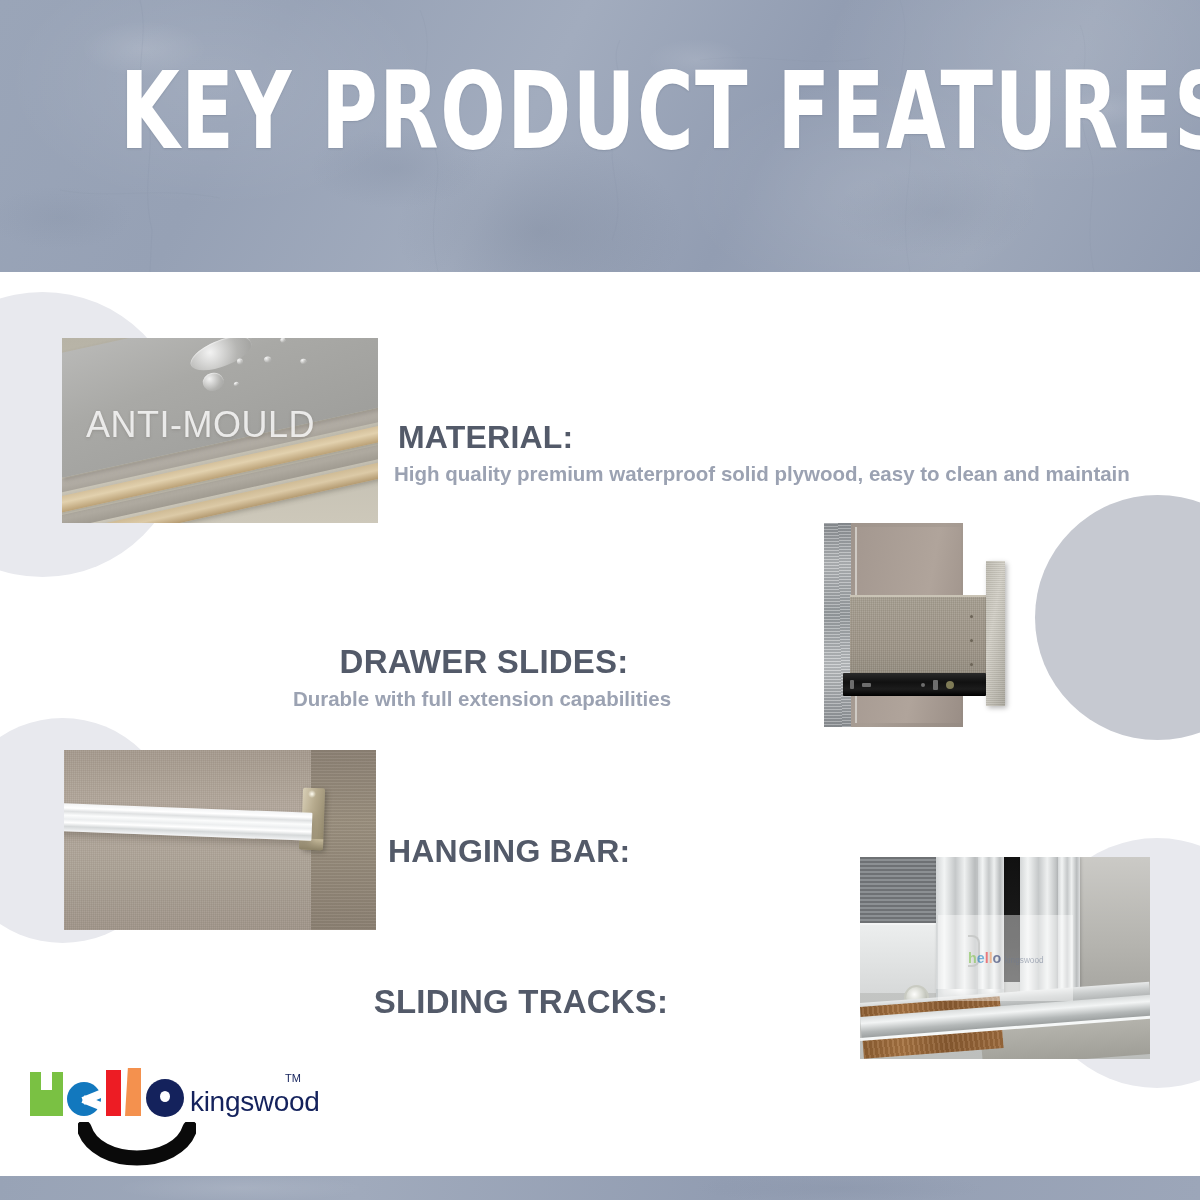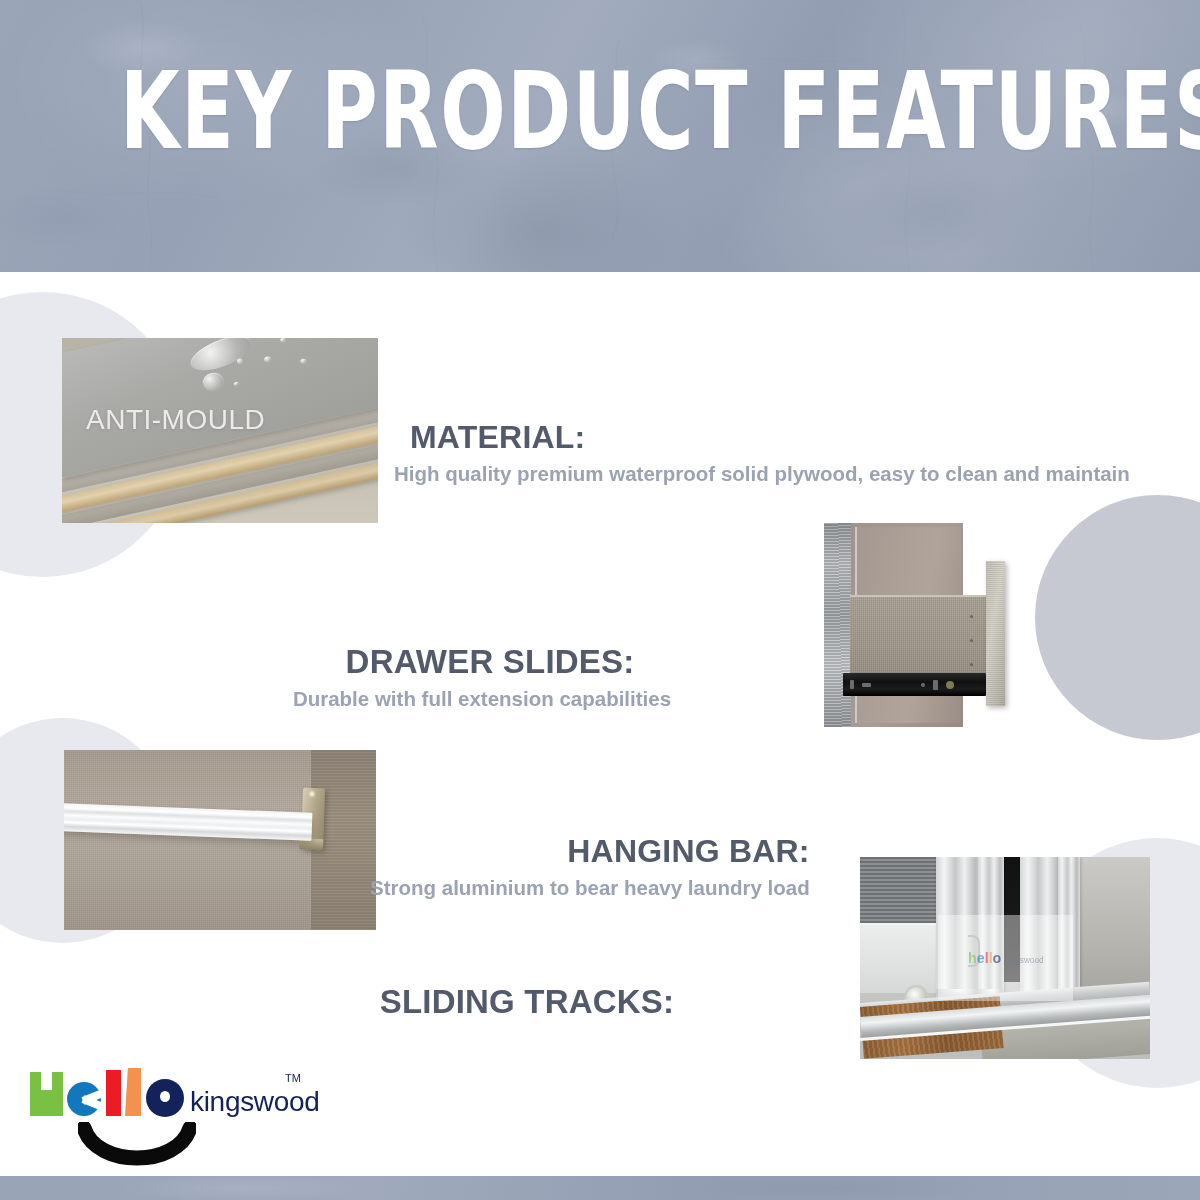--- a/index.html
+++ b/index.html
@@ -142,21 +142,21 @@
   .d-s4 { left: 223px; top: 48px; width: 7px; height: 6px; }
   .d-s5 { left: 188px; top: 66px; width: 5px; height: 4px; }
   .d-s6 { left: 243px; top: 33px; width: 5px; height: 5px; }
   .d-s7 { left: 258px; top: 58px; width: 6px; height: 5px; }
 
   .anti-mould-label {
     position: absolute;
     left: 86px;
     top: 404px;
     color: rgba(255,255,255,0.80);
-    font-size: 28px;
+    font-size: 36px;
     font-weight: 400;
     letter-spacing: 0.5px;
     white-space: nowrap;
     text-shadow: 0 1px 3px rgba(90,85,75,0.25);
   }
 
   
   .photo-drawer {
     left: 824px; top: 523px; width: 200px; height: 204px;
     background: #ffffff;
@@ -348,34 +348,34 @@
   .sl-wm-inner { display:flex; align-items:baseline; opacity:0.55; transform: scale(0.55); }
 
   
   .feature-text { position: absolute; }
   .feature-heading {
     color: #535a69;
     font-weight: 700;
     font-size: 32px;
     letter-spacing: 0.2px;
     line-height: 1.1;
-    margin: 0 0 6px 16px;
+    margin: 0 0 6px 4px;
     white-space: nowrap;
   }
   .feature-body {
     color: #9ba2b2;
     font-weight: 700;
     font-size: 20.5px;
     line-height: 1.30;
     margin: 0;
   }
 
   .ft-material      { left: 394px; top: 420px; text-align: left; }
   .ft-drawer        { left: 140px; top: 644px; width: 684px; text-align: center; }
-  .ft-hangbar       { left: 370px; top: 834px; text-align: right; }
+  .ft-hangbar       { left: 384px; top: 834px; text-align: left; }
   .ft-slidetracks   { left: 180px; top: 984px; width: 678px; text-align: center; }
 
   .ft-drawer .feature-heading { font-size: 33px; }
   .ft-slidetracks .feature-heading { font-size: 33px; }
 
   
   .logo-block { position: absolute; left: 30px; top: 1068px; width: 280px; height: 96px; }
   .logo-word { position: relative; height: 48px; }
   .lg-letter {
     position: absolute;
@@ -493,21 +493,20 @@
 <div class="photo photo-hangbar">
   <div class="hb-wall-l"></div>
   <div class="hb-wall-r"></div>
   <div class="hb-bracket"></div>
   <div class="hb-rod"></div>
   <div class="hb-glint"></div>
 </div>
 
 <div class="feature-text ft-hangbar">
   <p class="feature-heading">HANGING BAR:</p>
-  <p class="feature-body">Strong aluminium to bear heavy laundry load</p>
 </div>
 
 <div class="photo photo-slide">
   <div class="sl-bg"></div>
   <div class="sl-room"></div>
   <div class="sl-dark-gap"></div>
   <div class="sl-louvre"></div>
   <div class="sl-panel-bg"></div>
   <div class="sl-door a"></div>
   <div class="sl-brush b1"></div>

